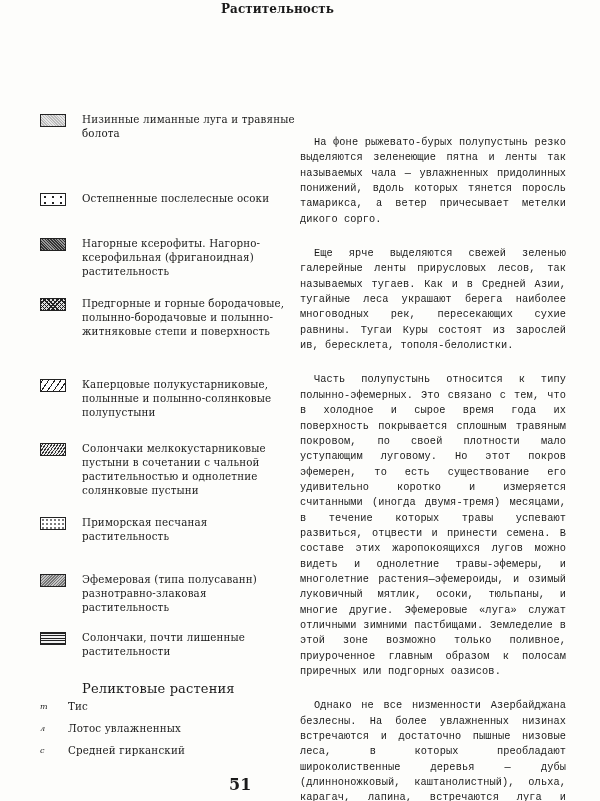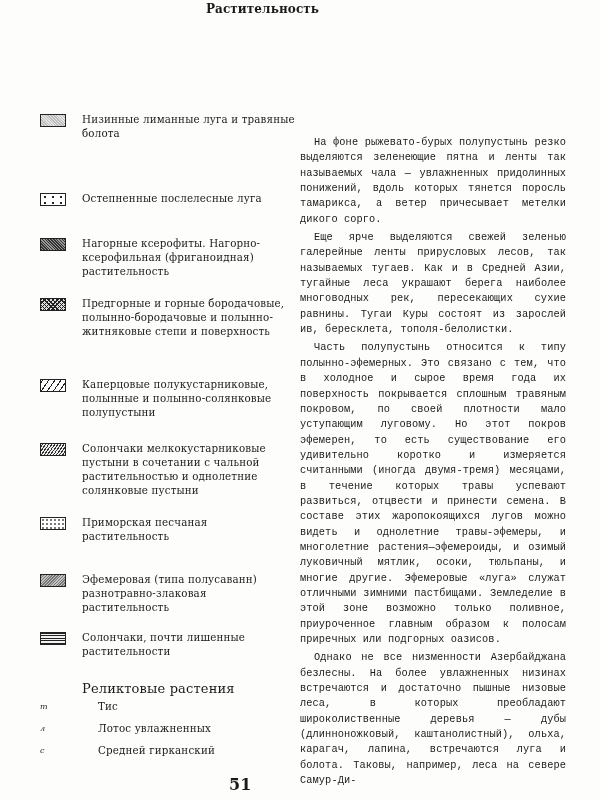--- a/index.html
+++ b/index.html
@@ -3,21 +3,21 @@
 <meta charset="utf-8">
 <style>
   html, body { margin: 0; padding: 0; }
   body {
     width: 600px; height: 801px; position: relative; overflow: hidden;
     background: #fdfdfb; color: #1a1a1a;
     font-family: "DejaVu Serif", "Liberation Serif", serif;
   }
   .page-header {
     position: absolute; top: 2px; left: 0; width: 525px; text-align: center;
-    font-size: 12px; font-weight: bold; letter-spacing: 0.1px;
+    font-size: 12px; font-weight: bold; letter-spacing: 0.1px; padding-left: 15px;
   }
   .legend { position: absolute; left: 0; top: 0; width: 300px; height: 801px; }
   .legend-item { position: absolute; left: 40px; width: 260px; }
   .swatch {
     position: absolute; left: 0; top: 2px; width: 24px; height: 11px;
     border: 1px solid #222; box-sizing: content-box;
   }
   .legend-text {
     position: absolute; left: 42px; width: 220px;
     font-size: 10.3px; line-height: 14px; letter-spacing: 0.15px;
@@ -32,49 +32,49 @@
   }
   .sw-hatch-wide { background: repeating-linear-gradient(-55deg,#fff 0 4px,#222 4px 5px); }
   .sw-hatch-dense { background: repeating-linear-gradient(-55deg,#eee 0 1.5px,#333 1.5px 2.5px); }
   .sw-sand { background: #fff radial-gradient(circle,#333 0.6px,transparent 0.9px) 0 0/4px 4px; }
   .sw-gray { background: repeating-linear-gradient(-45deg,#777 0 1px,#c4c4c4 1px 2px); }
   .sw-lines { background: repeating-linear-gradient(0deg,#222 0 1px,#f2f2f2 1px 2.6px); }
 
   .relic-heading { position: absolute; left: 82px; font-size: 13px; letter-spacing: 0.15px; }
   .relic-item { position: absolute; left: 40px; width: 250px; font-size: 10.3px; }
   .relic-sym { position: absolute; left: 0; font-size: 8px; font-style: italic; top: 2px; }
-  .relic-name { position: absolute; left: 58px; letter-spacing: 0.15px; white-space: nowrap; }
+  .relic-name { position: absolute; left: 28px; letter-spacing: 0.15px; white-space: nowrap; }
 
   .body-text {
     position: absolute; left: 300px; top: 135px; width: 266px;
     font-size: 10.3px; line-height: 15.35px; text-align: justify;
     letter-spacing: 0.1px;
     font-family: Liberation Mono, monospace;
   }
   .body-text p { margin: 0; text-indent: 14px; hyphens: manual; }
-  .body-text p + p { margin-top: 3px; }
+  .body-text p + p { margin-top: 19px; }
 
   .page-number {
     position: absolute; left: 229px; top: 775px; width: 20px; text-align: center;
     font-size: 16px; font-weight: bold;
   }
 </style>
 </head>
 <body>
 
 <div class="page-header">Растительность</div>
 
 <div class="legend">
   <div class="legend-item" style="top:112px">
     <span class="swatch sw-fine"></span>
     <span class="legend-text">Низинные лиманные луга и травяные болота</span>
   </div>
   <div class="legend-item" style="top:191px">
     <span class="swatch sw-dots"></span>
-    <span class="legend-text" style="width:230px">Остепненные послелесные луга</span>
+    <span class="legend-text" style="width:230px">Остепненные послелесные осоки</span>
   </div>
   <div class="legend-item" style="top:236px">
     <span class="swatch sw-dark"></span>
     <span class="legend-text" style="width:200px">Нагорные ксерофиты. Нагорно-ксерофильная (фриганоидная) растительность</span>
   </div>
   <div class="legend-item" style="top:296px">
     <span class="swatch sw-cross"></span>
     <span class="legend-text" style="width:225px">Предгорные и горные бородачовые, полынно-бородачовые и полынно-житняковые степи и поверхность</span>
   </div>
   <div class="legend-item" style="top:377px">

